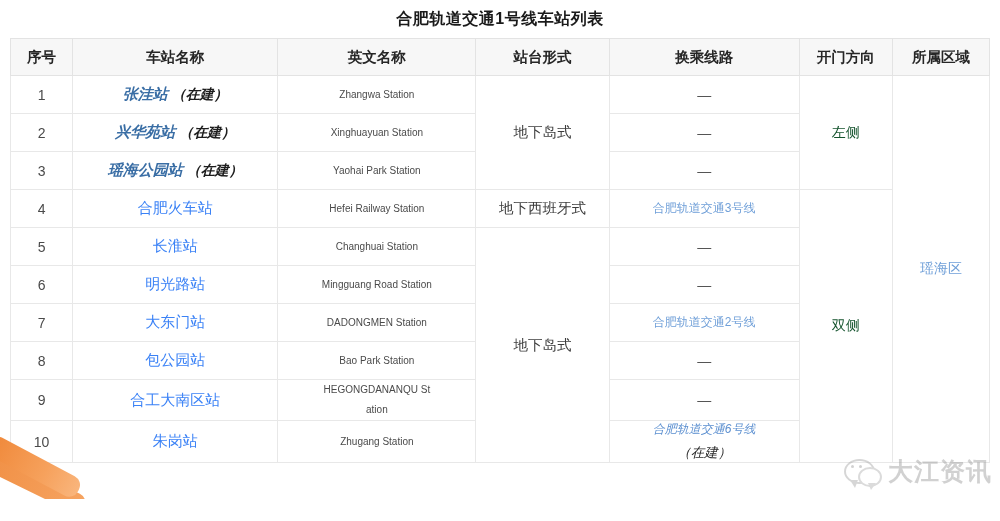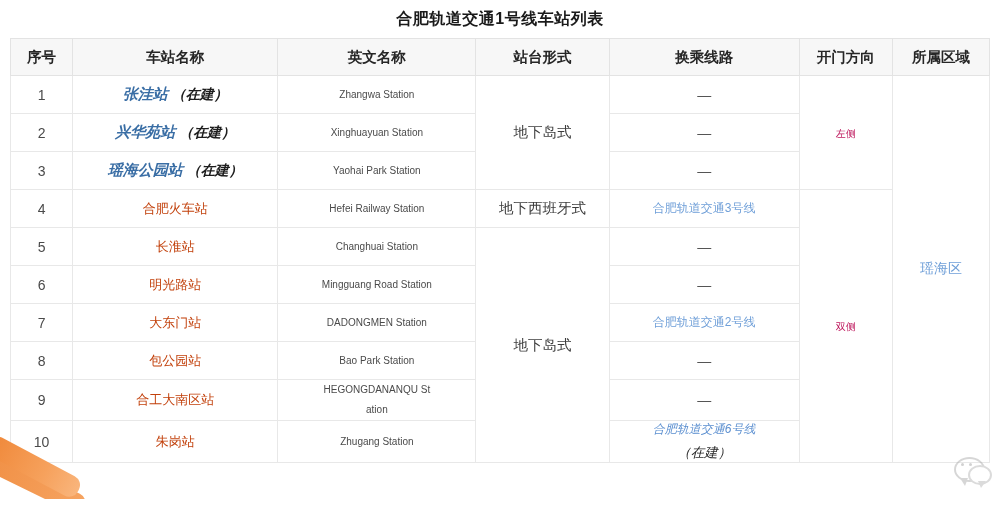--- a/index.html
+++ b/index.html
@@ -73,22 +73,22 @@
   col.c-en     { width: 198px; }
   col.c-plat   { width: 133px; }
   col.c-trans  { width: 190px; }
   col.c-door   { width: 93px; }
   col.c-zone   { width: 97px; }
 
   
   .idx { color: #4a4a4a; font-size: 14px; }
 
   .st-link {
-    color: #c2410c;
-    font-size: 13px;
+    color: #3b82f6;
+    font-size: 15px;
     text-decoration: none;
     white-space: nowrap;
   }
   .st-link.building {
     color: #3a6ea5;
     font-weight: bold;
     font-style: italic;
     font-size: 15px;
     margin-top: 28px;
   }
@@ -127,22 +127,22 @@
     font-style: italic;
   }
   .tr-sub {
     display: block;
     color: #2b2b2b;
     font-style: italic;
     font-size: 13.5px;
     margin-top: 6px;
   }
   .door-text {
-    color: #be185d;
-    font-size: 10px;
+    color: #14532d;
+    font-size: 14px;
   }
   .zone-link {
     color: #6f9fd8;
     font-size: 14px;
     text-decoration: none;
   }
 
   
   .orange-stripe {
     position: absolute;
@@ -391,16 +391,17 @@
     <div class="orange-stripe"></div>
   </div>
 
   <div class="wm-dajiang">
     <span class="wechat-icon">
       <span class="bubble-b"></span>
       <span class="dot d1"></span>
       <span class="dot d2"></span>
       <span class="bubble-s"></span>
     </span>
+    <span class="wm-text">大江资讯</span>
   </div>
 
 
 </div>
 
 </body></html>

